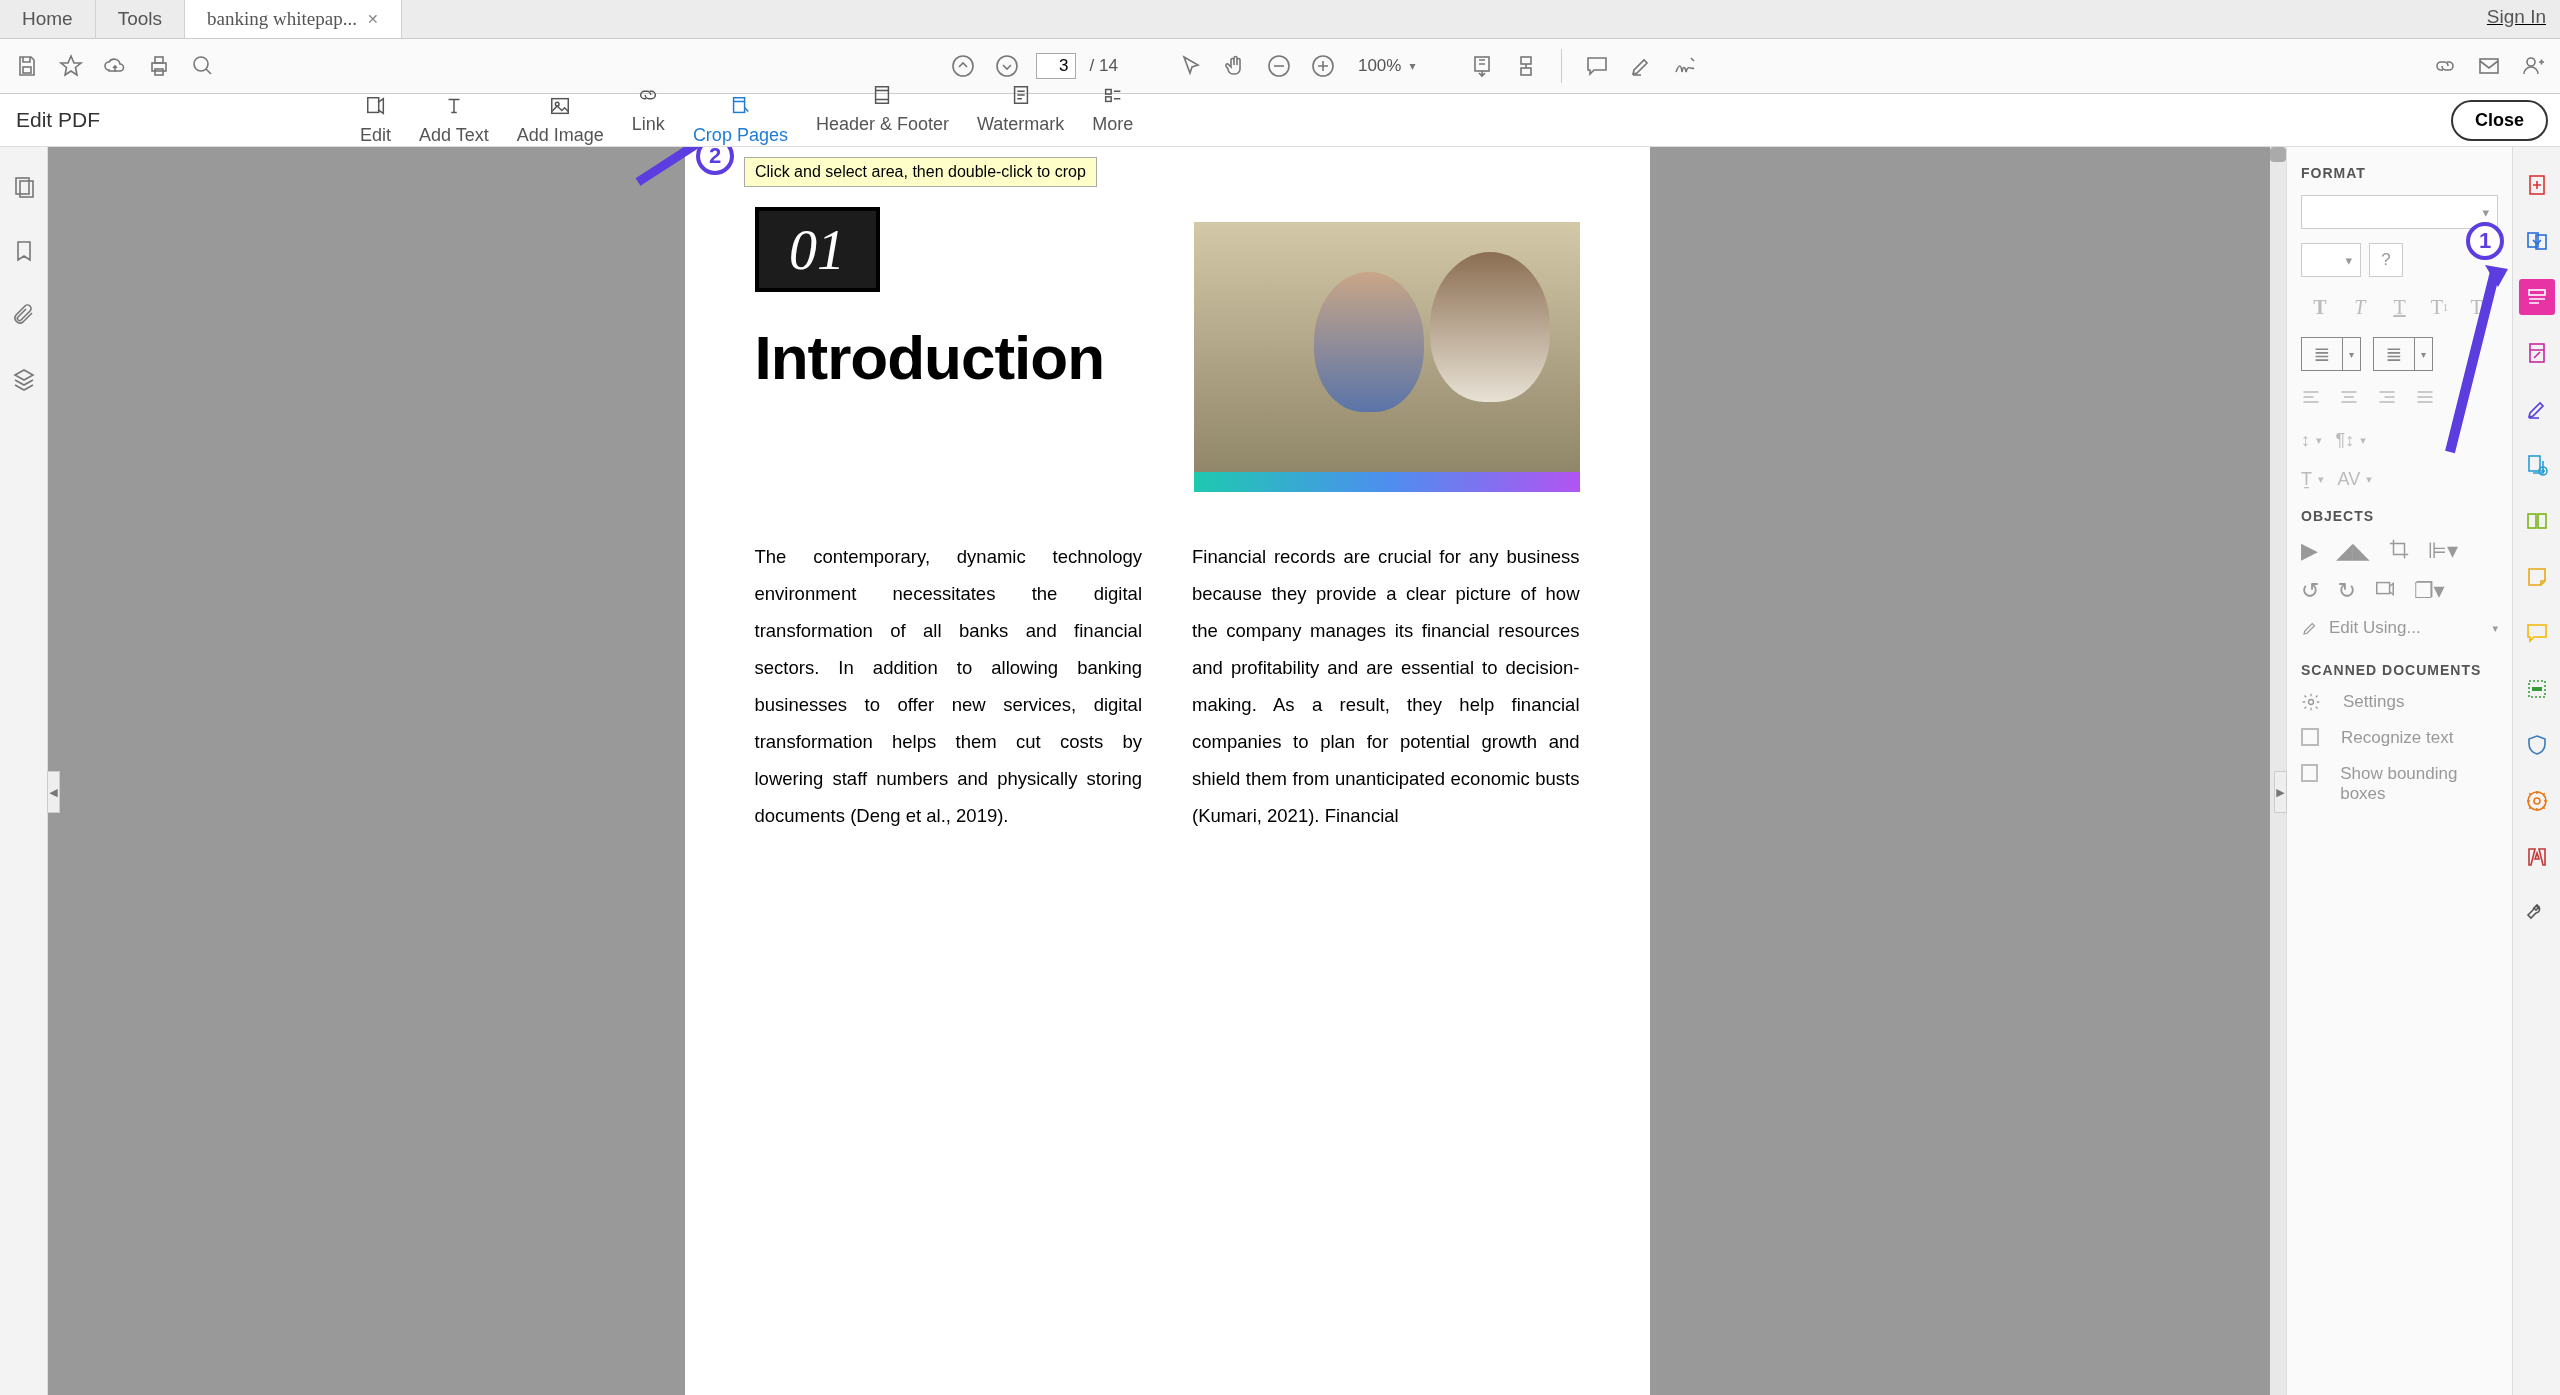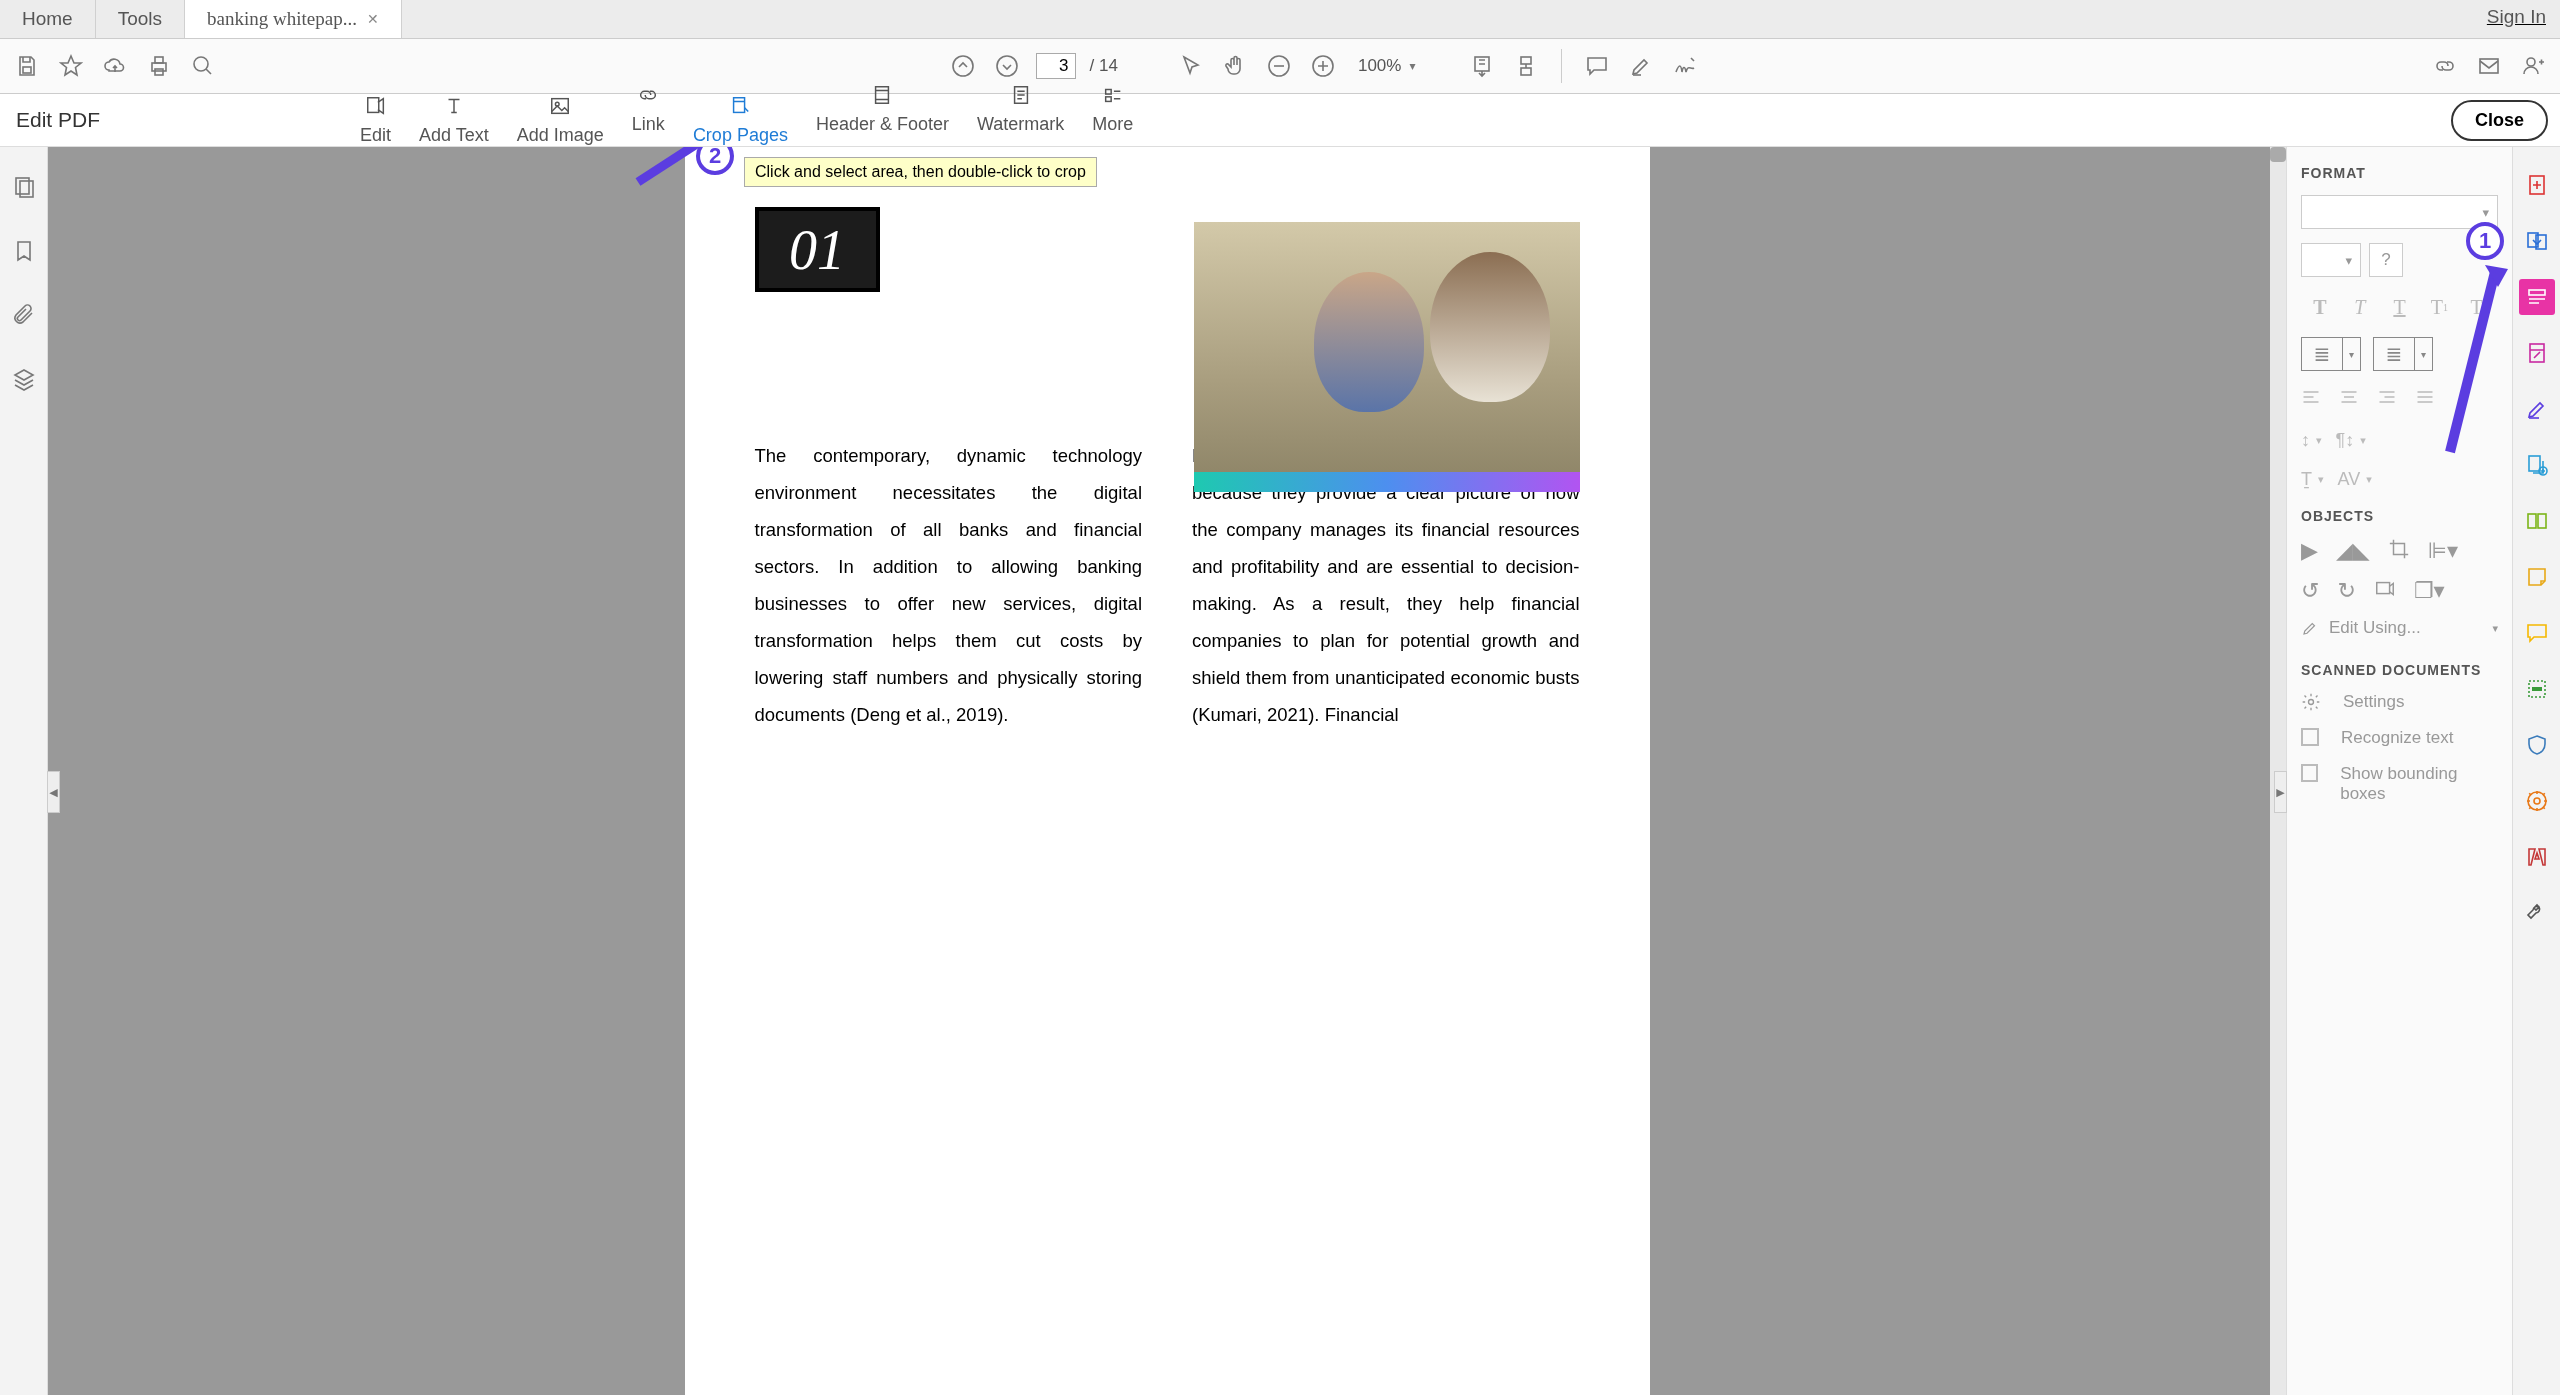--- a/index.html
+++ b/index.html
@@ -350,20 +350,21 @@
       </svg>
     <div class="anno-circle" style="left:648px;top:-10px">2</div>
 
     <div class="page">
       <div class="chapter-badge">01</div>
       <div class="hero-img">
         <div class="person p1"></div>
         <div class="person p2"></div>
         <div class="hero-strip"></div>
       </div>
+      <h1 class="page-title">Introduction</h1>
       <div class="columns">
         <div class="col">The contemporary, dynamic technology environment necessitates the digital transformation of all banks and financial sectors. In addition to allowing banking businesses to offer new services, digital transformation helps them cut costs by lowering staff numbers and physically storing documents (Deng et al., 2019).</div>
         <div class="col">Financial records are crucial for any business because they provide a clear picture of how the company manages its financial resources and profitability and are essential to decision-making. As a result, they help financial companies to plan for potential growth and shield them from unanticipated economic busts (Kumari, 2021). Financial</div>
       </div>
     </div>
     <div class="scroll-indicator">
         <div class="scroll-thumb"></div>
       </div>
   </div>
 

